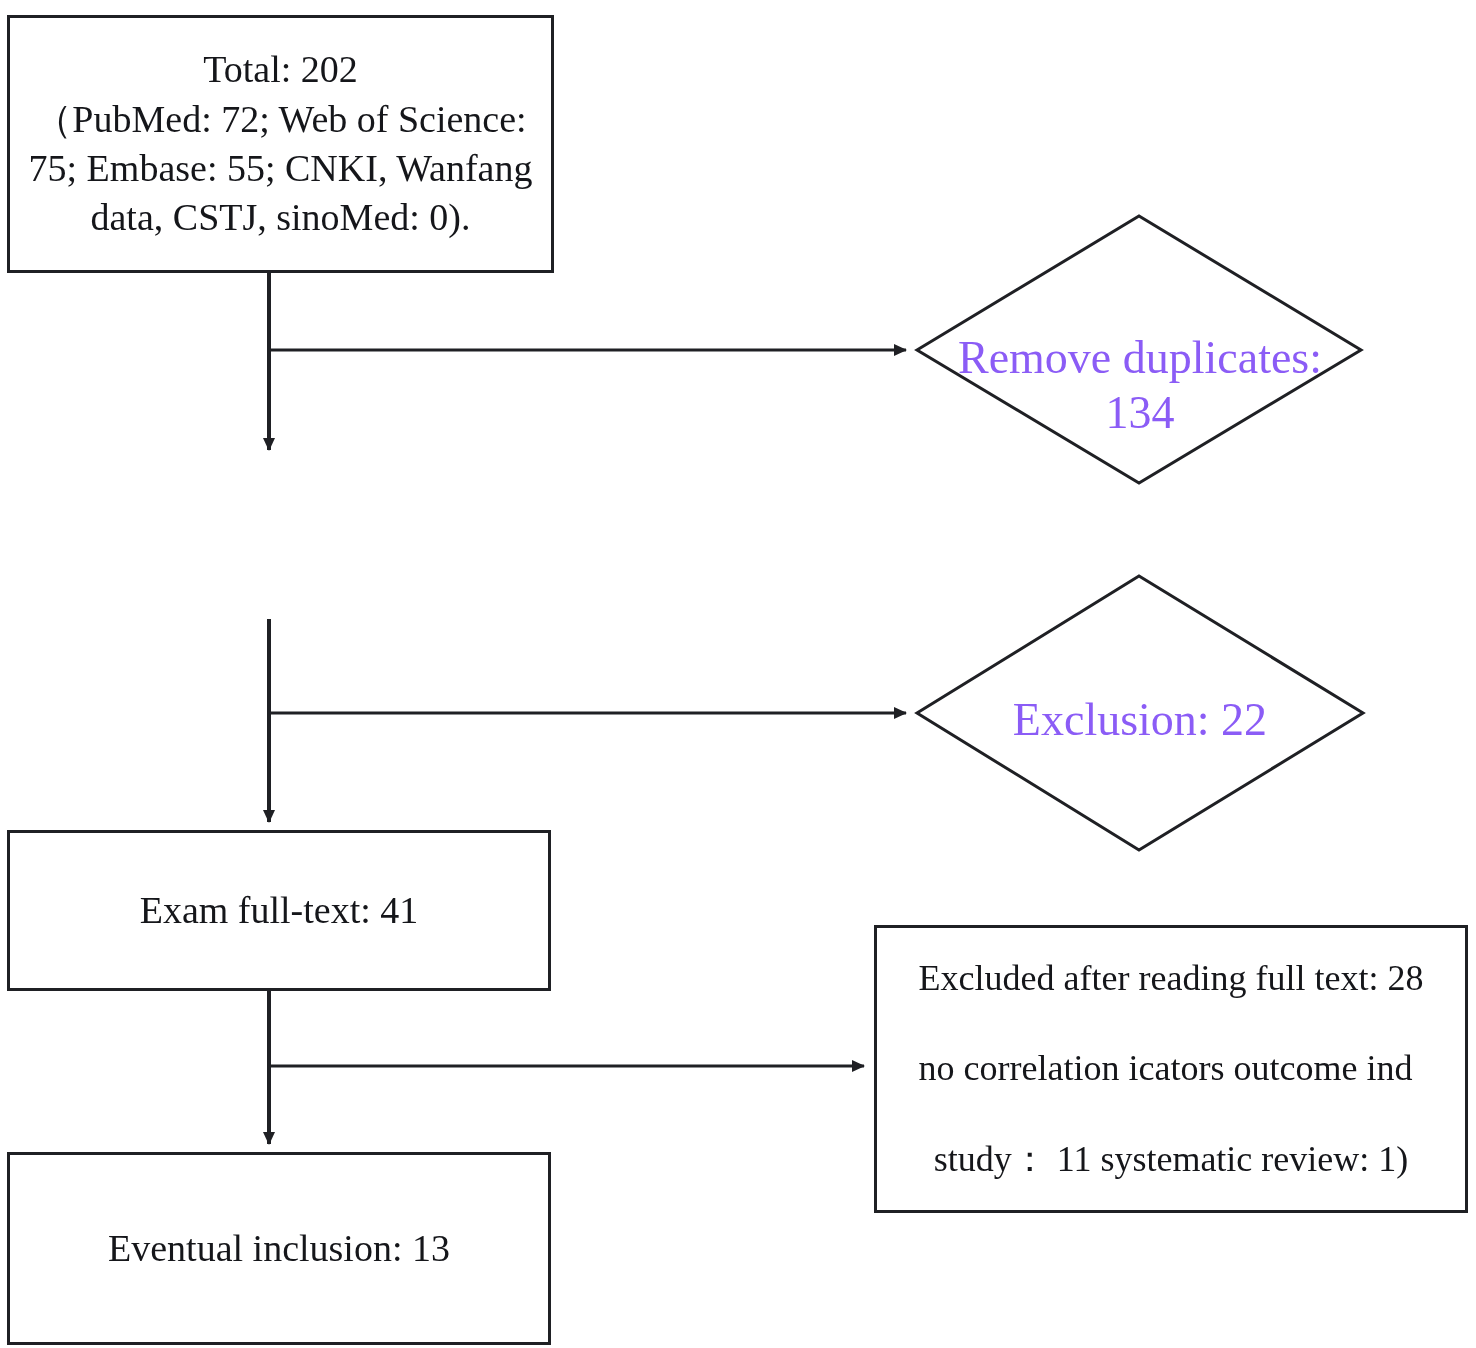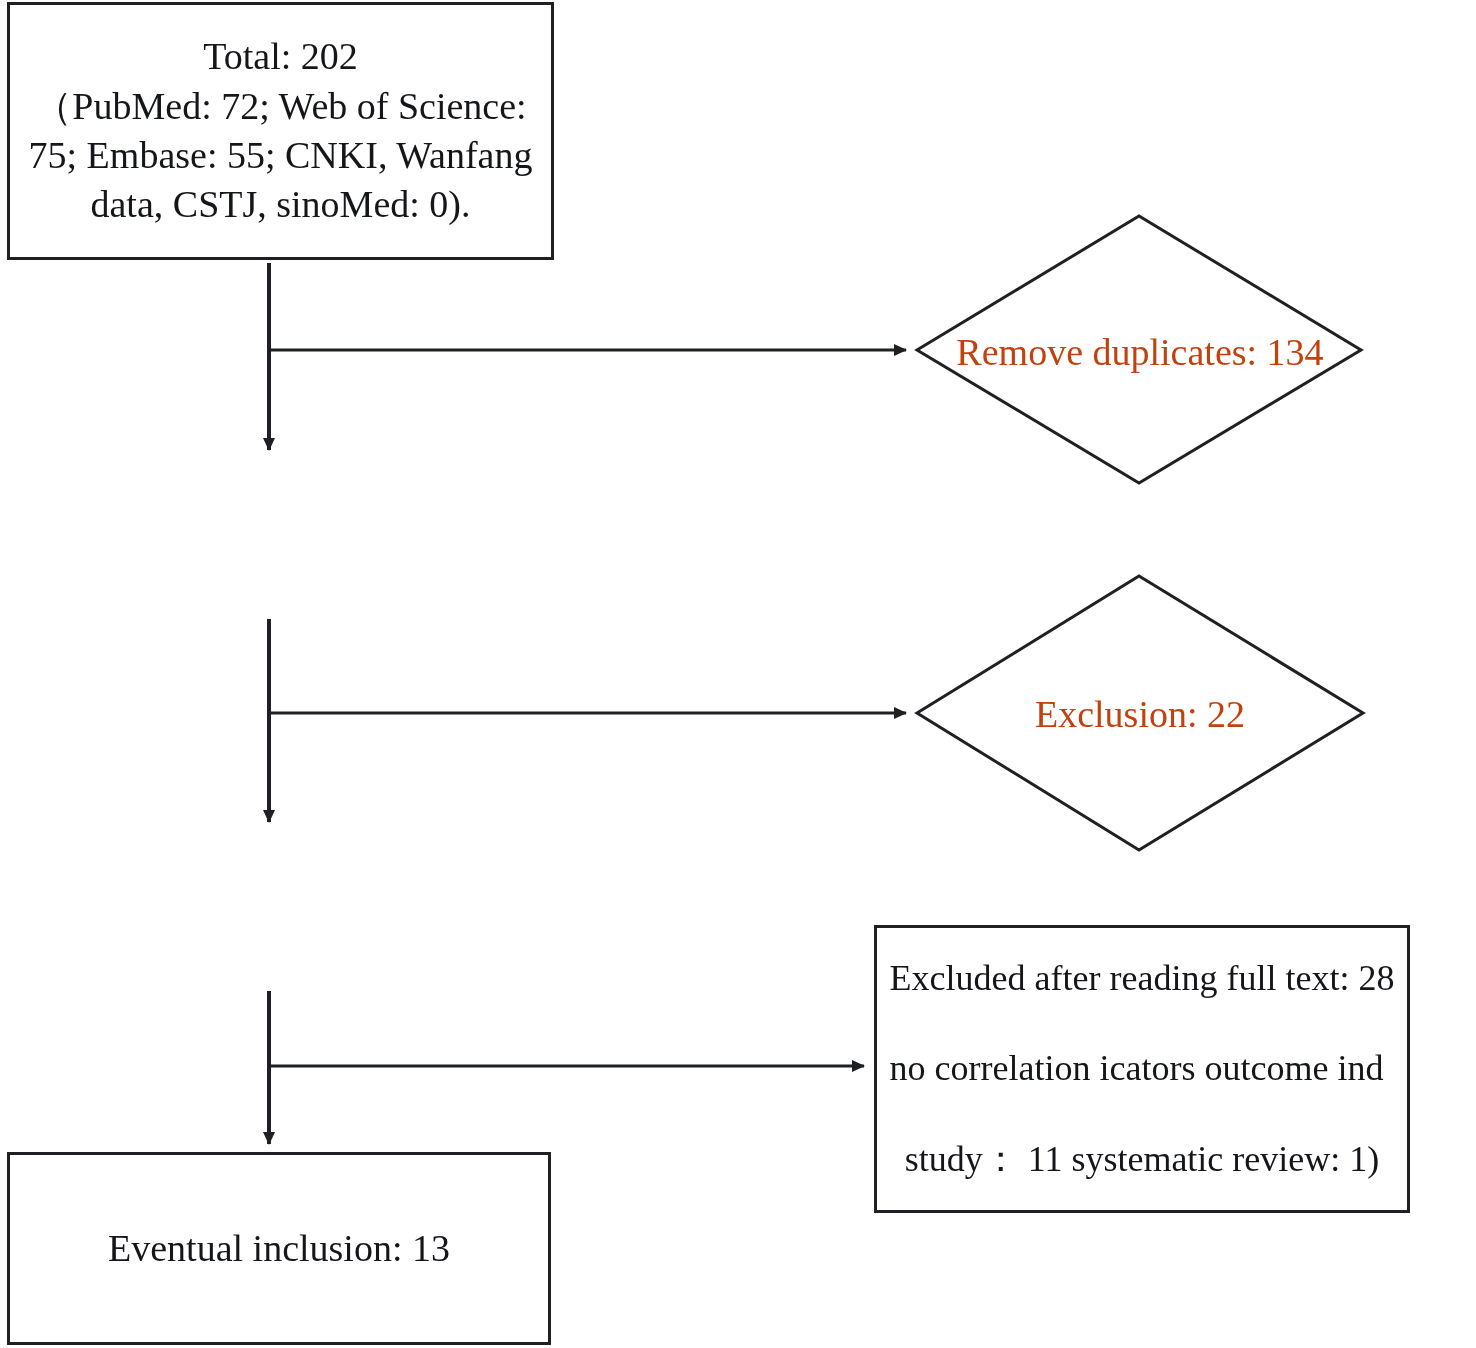--- a/index.html
+++ b/index.html
@@ -36,36 +36,36 @@
   .node-text {
     font-size: 38px;
     line-height: 1.30;
     text-align: center;
     white-space: pre-line;
     color: #15161a;
   }
   .diamond-label {
     position: absolute;
     z-index: 3;
-    font-size: 38px;
+    font-size: 46px;
     line-height: 1.2;
     text-align: center;
-    color: #c2410c;
+    color: #8b5cf6;
     pointer-events: none;
   }
 
   
-  #box-total      { left: 7px;   top: 2px;    width: 547px; height: 258px; }
+  #box-total      { left: 7px;   top: 15px;    width: 547px; height: 258px; }
   #box-total .node-text { padding: 0 10px; }
 
   #box-read       { left: 7px;   top: 458px;  width: 544px; height: 161px; }
   #box-exam       { left: 7px;   top: 830px;  width: 544px; height: 161px; }
   #box-eventual   { left: 7px;   top: 1152px; width: 544px; height: 193px; }
 
-  #box-excluded   { left: 874px; top: 925px;  width: 536px; height: 288px; }
+  #box-excluded   { left: 874px; top: 925px;  width: 594px; height: 288px; }
   #box-excluded .node-text { font-size: 36px; line-height: 1.26; padding: 0 8px; }
   .excl-center { text-align: center; display: block; }
   .excl-left   { text-align: left; display: block; }
 
   #label-dup  { left: 930px;  top: 330px; width: 420px; }
   #label-excl { left: 1000px; top: 692px; width: 280px; }
 </style>
 </head>
 <body>
 
@@ -92,20 +92,23 @@
   </svg>
 
   <div class="node-box" id="box-total">
     <span class="node-text">Total: 202
 （PubMed: 72; Web of Science:
 75; Embase: 55; CNKI, Wanfang
 data,  CSTJ, sinoMed: 0).</span>
   </div>
 
 
+  <div class="node-box" id="box-exam">
+    <span class="node-text">Exam full-text: 41</span>
+  </div>
 
   <div class="node-box" id="box-eventual">
     <span class="node-text">Eventual inclusion: 13</span>
   </div>
 
   <div class="node-box" id="box-excluded">
     <span class="node-text">
       <span class="excl-center">Excluded after reading full text: 28</span>
       <span class="excl-left">no correlation icators outcome ind</span>
       <span class="excl-center">study：  11 systematic review: 1)</span>

